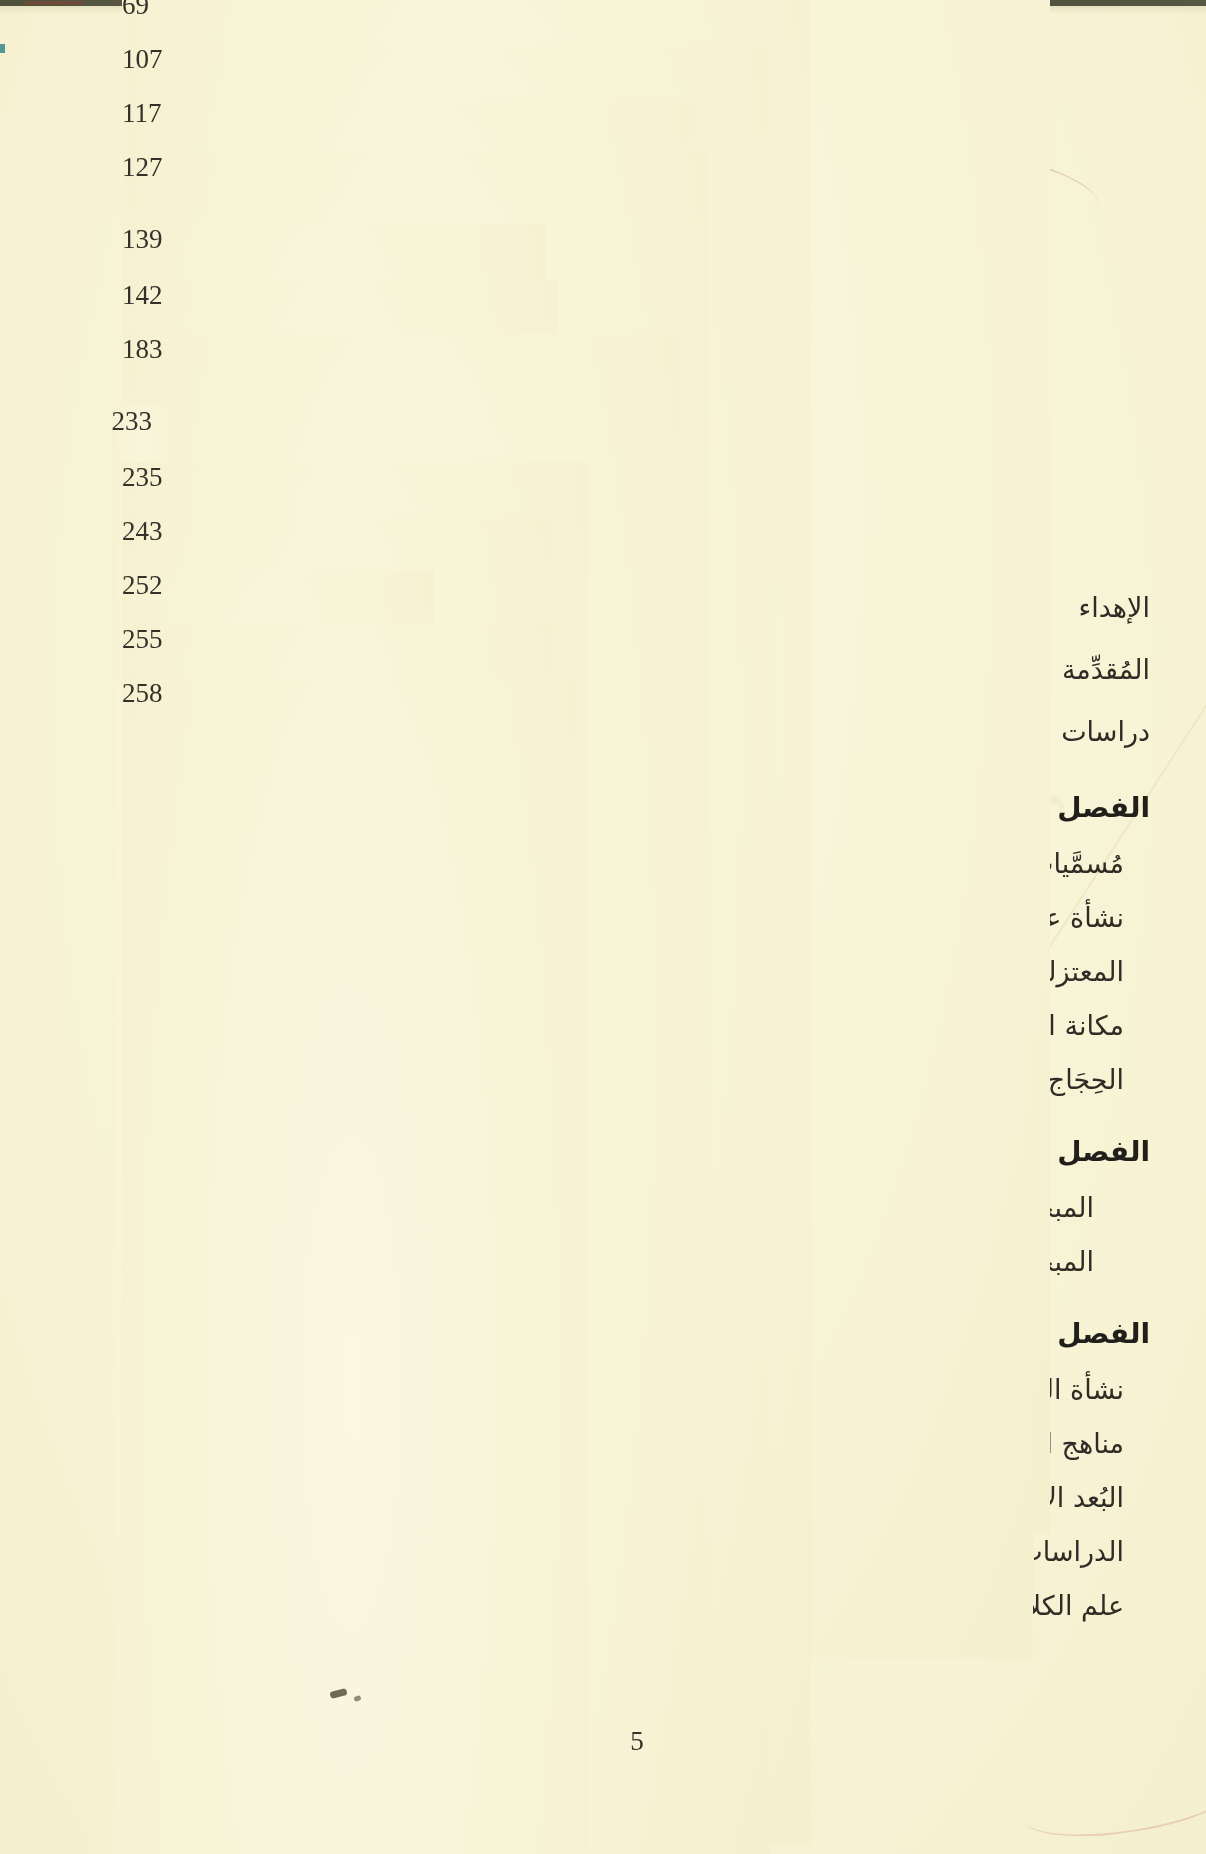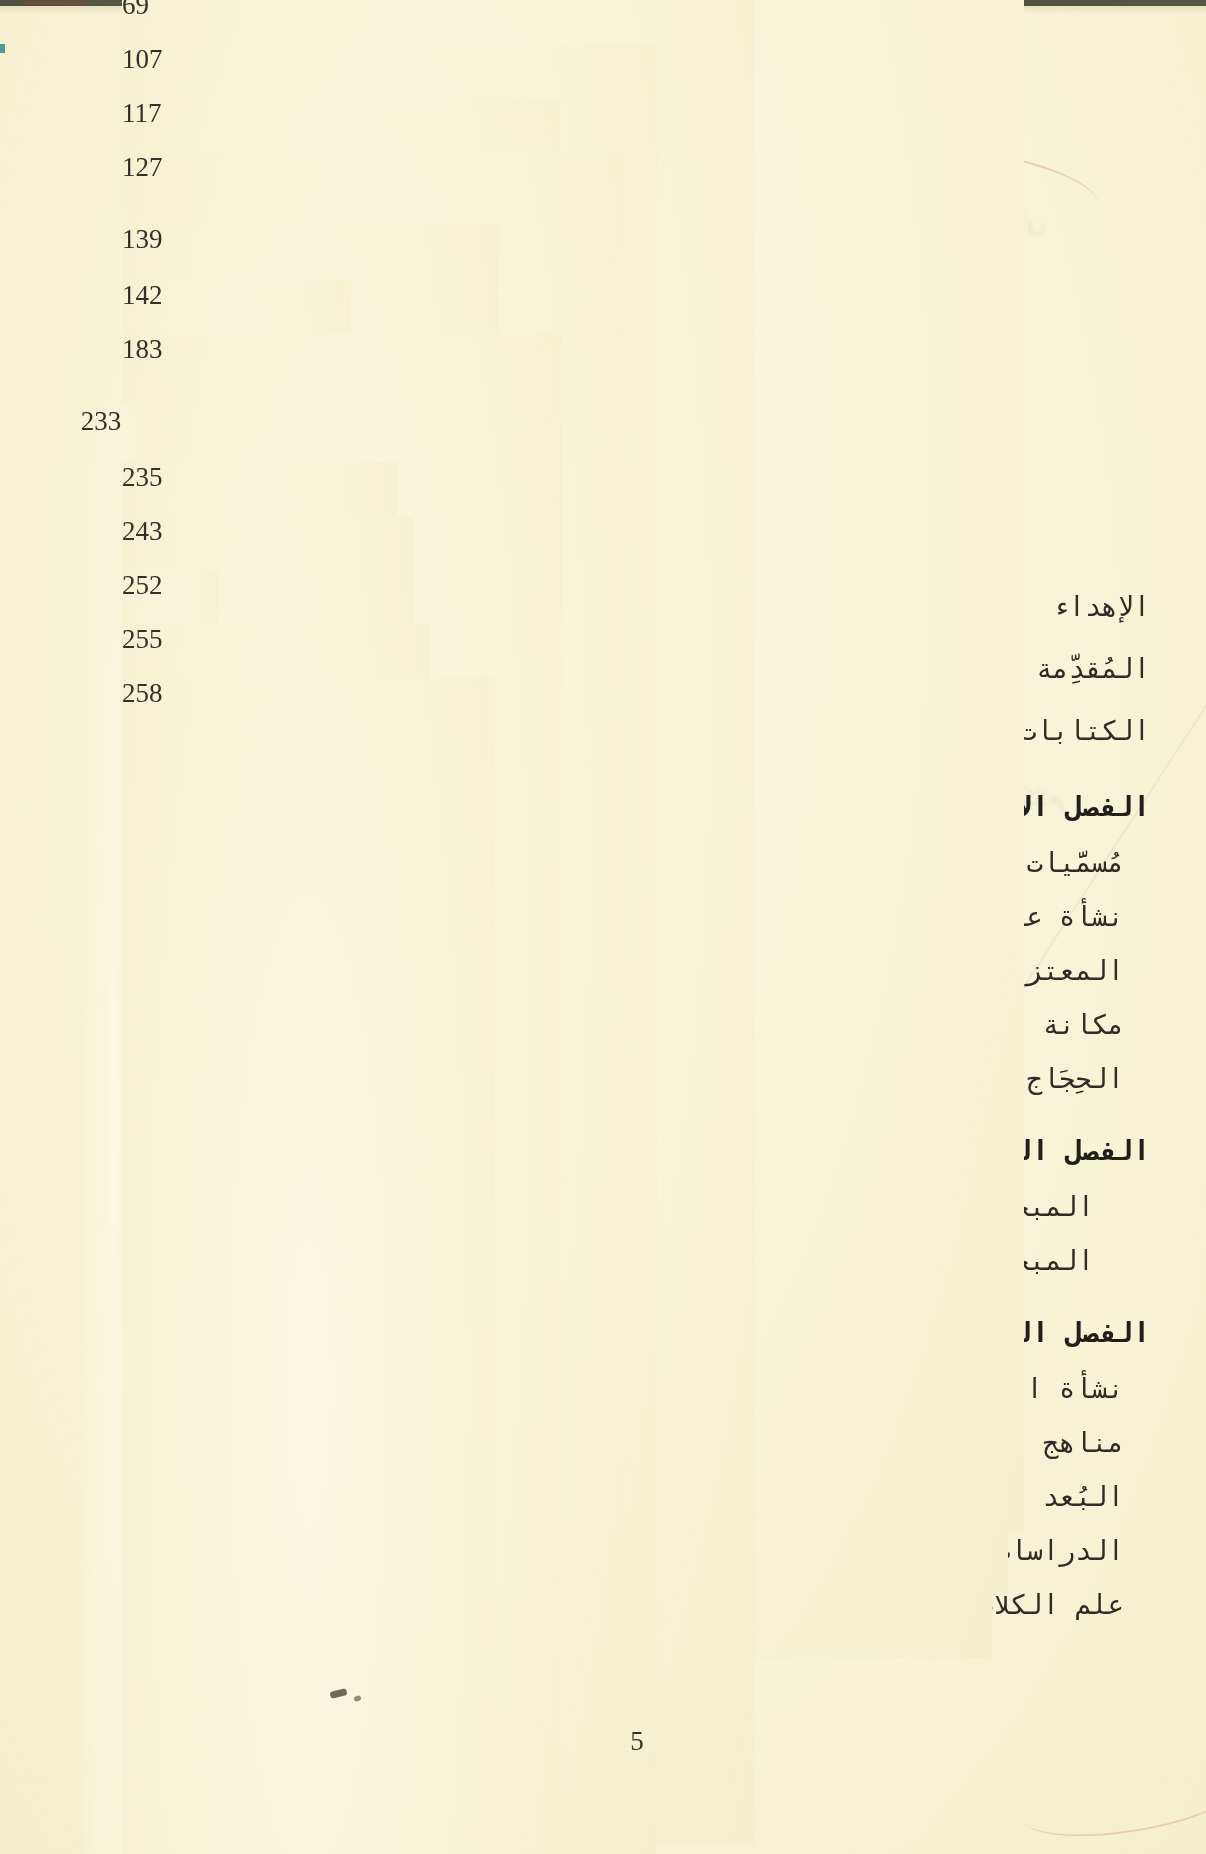--- a/index.html
+++ b/index.html
@@ -25,21 +25,21 @@
     text-align:center;font-size:40px;font-weight:bold;color:#26241d;
     font-family:"DejaVu Sans",sans-serif;
   }
 
   .toc{position:absolute;top:576px;left:122px;right:56px;}
   .row{display:flex;direction:rtl;align-items:center;height:54px;}
   .row.fg{height:62px;}
   .row.heading{height:58px;margin-top:16px;}
   .row.l1{padding-right:26px;}
   .row.l2{padding-right:56px;}
-  .row .label{font-size:27px;color:#2e2c25;white-space:nowrap;font-family:Liberation Mono, monospace;}
+  .row .label{font-size:27px;color:#2e2c25;white-space:nowrap;}
   .row.heading .label{font-weight:bold;font-size:28px;color:#201f19;}
   .row .leader{flex:1 1 0;min-width:0;height:5px;margin:0 14px;position:relative;top:9px;
     background-image:radial-gradient(circle,#4f4d41 1.5px,rgba(0,0,0,0) 1.9px);
     background-size:8.5px 5px;background-repeat:repeat-x;background-position:0 center;}
   .row .page{font-family:"Liberation Serif","DejaVu Serif",serif;font-size:27px;
     color:#33312a;min-width:64px;text-align:left;direction:ltr;}
 
   .footer-num{position:absolute;top:1726px;left:68px;width:1138px;text-align:center;
     font-family:"Liberation Serif","DejaVu Serif",serif;font-size:27px;color:#33312a;}
 
@@ -91,21 +91,21 @@
     <span class="label">الإهداء</span>
     <span class="leader"></span>
     <span class="page">7</span>
   </div>
       <div class="row fg">
     <span class="label">المُقدِّمة</span>
     <span class="leader"></span>
     <span class="page">9</span>
   </div>
       <div class="row fg">
-    <span class="label">الكتابات</span>
+    <span class="label">دراسات</span>
     <span class="leader"></span>
     <span class="page">25</span>
   </div>
       <div class="row heading">
     <span class="label">الفصل الأول: علم الكلام الإسلامي - النشأة والتطور</span>
     <span class="leader"></span>
     <span class="page">49</span>
   </div>
       <div class="row l1">
     <span class="label">مُسمَّيات علم الكلام الإسلامي</span>

